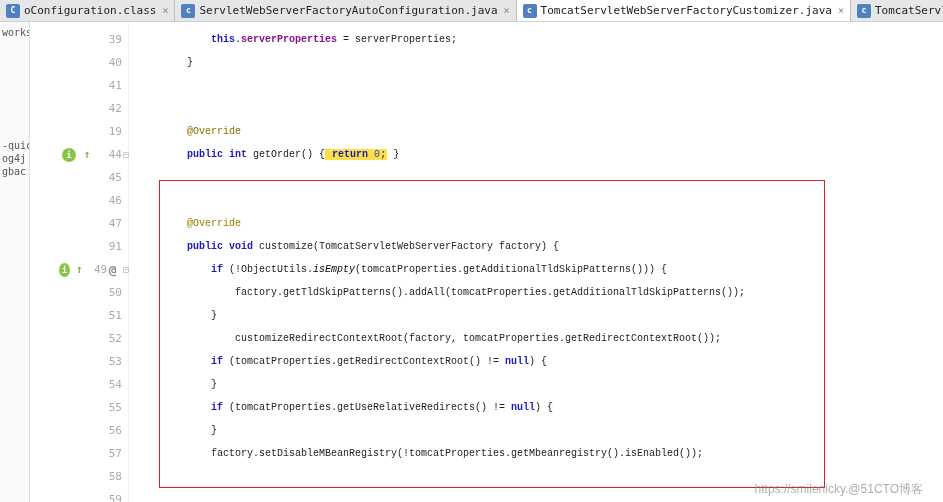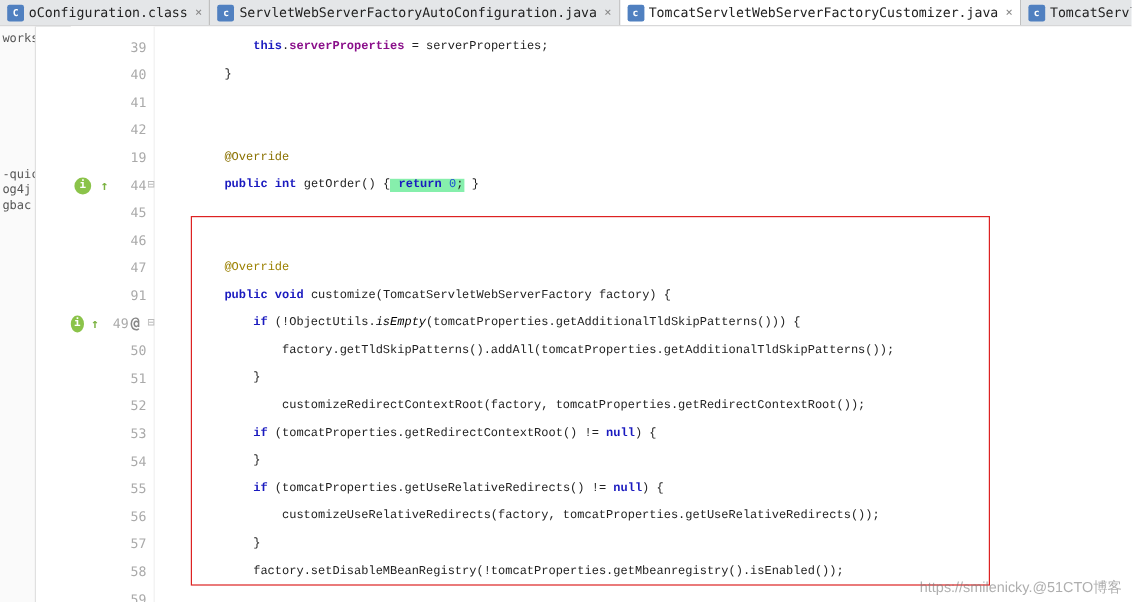--- a/index.html
+++ b/index.html
@@ -142,30 +142,30 @@
       padding-left: 10px;
       color: #222;
     }
     .kw { color: #1a1abf; font-weight: bold; }
     .ann { color: #9b8000; }
     .ann2 { color: #8a7100; }
     .field { color: #8a0f8a; font-weight: bold; }
     .static-call { font-style: italic; color: #000000; }
     .num-lit { color: #1a50d0; }
     .brace { color: #222; }
-    .hl-return { background: #86efac; padding: 0 1px; }
+    .hl-return { background: #fde047; padding: 0 1px; }
     .red-box {
       position: absolute;
       border: 1px solid #d22;
       pointer-events: none;
     }
     .watermark {
       position: absolute;
       bottom: 4px;
-      right: 8px;
+      right: 20px;
       font-size: 12px;
       color: rgba(120,120,120,0.6);
       font-family: sans-serif;
     }
   </style>
 </head>
 <body>
 
 <div class="tabs-bar">
   <div class="tab">
@@ -282,21 +282,20 @@
       <div class="code-line"></div>
       <div class="code-line">        <span class="ann">@Override</span></div>
       <div class="code-line">        <span class="kw">public</span> <span class="kw">void</span><span> customize(TomcatServletWebServerFactory factory) {</span></div>
       <div class="code-line">            <span class="kw">if</span><span> (!ObjectUtils.</span><span class="static-call">isEmpty</span><span>(tomcatProperties.getAdditionalTldSkipPatterns())) {</span></div>
       <div class="code-line">                <span>factory.getTldSkipPatterns().addAll(tomcatProperties.getAdditionalTldSkipPatterns());</span></div>
       <div class="code-line">            <span>}</span></div>
       <div class="code-line">                <span>customizeRedirectContextRoot(factory, tomcatProperties.getRedirectContextRoot());</span></div>
       <div class="code-line">            <span class="kw">if</span><span> (tomcatProperties.getRedirectContextRoot() != </span><span class="kw">null</span><span>) {</span></div>
       <div class="code-line">            <span>}</span></div>
       <div class="code-line">            <span class="kw">if</span><span> (tomcatProperties.getUseRelativeRedirects() != </span><span class="kw">null</span><span>) {</span></div>
-      <div class="code-line">                <span>customizeUseRelativeRedirects(factory, tomcatProperties.getUseRelativeRedirects());</span></div>
       <div class="code-line">            <span>}</span></div>
       <div class="code-line">            <span>factory.setDisableMBeanRegistry(!tomcatProperties.getMbeanregistry().isEnabled());</span></div>
 
       <div class="red-box" id="redbox" style="top: 158px; left: 30px; width: 666px; height: 308px;"></div>
     </div>
   </div>
 </div>
 
 <div class="watermark">https://smilenicky.@51CTO博客</div>
 

